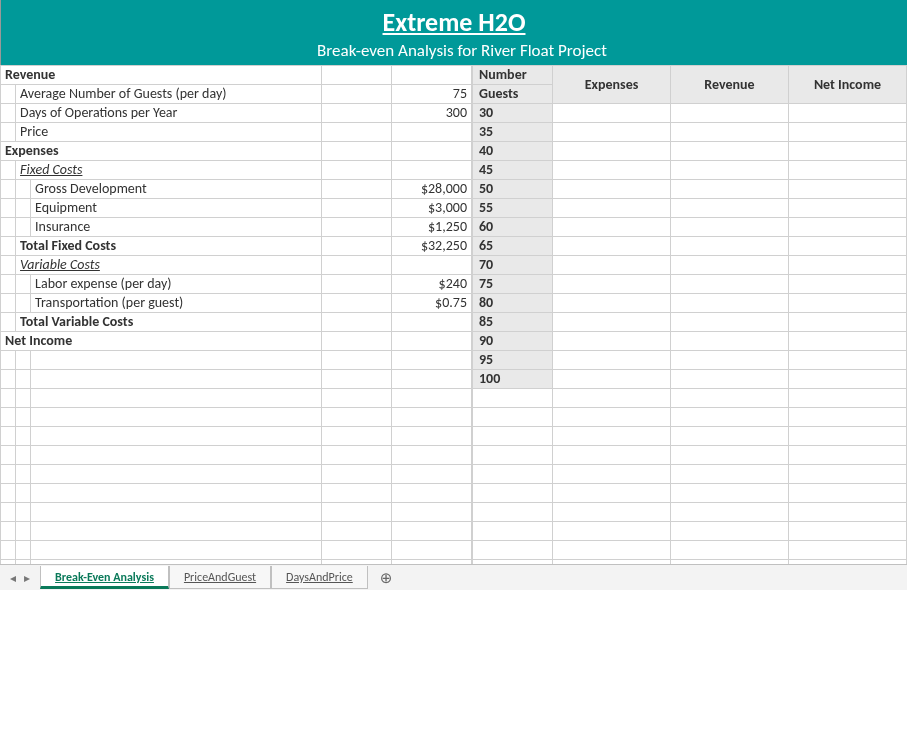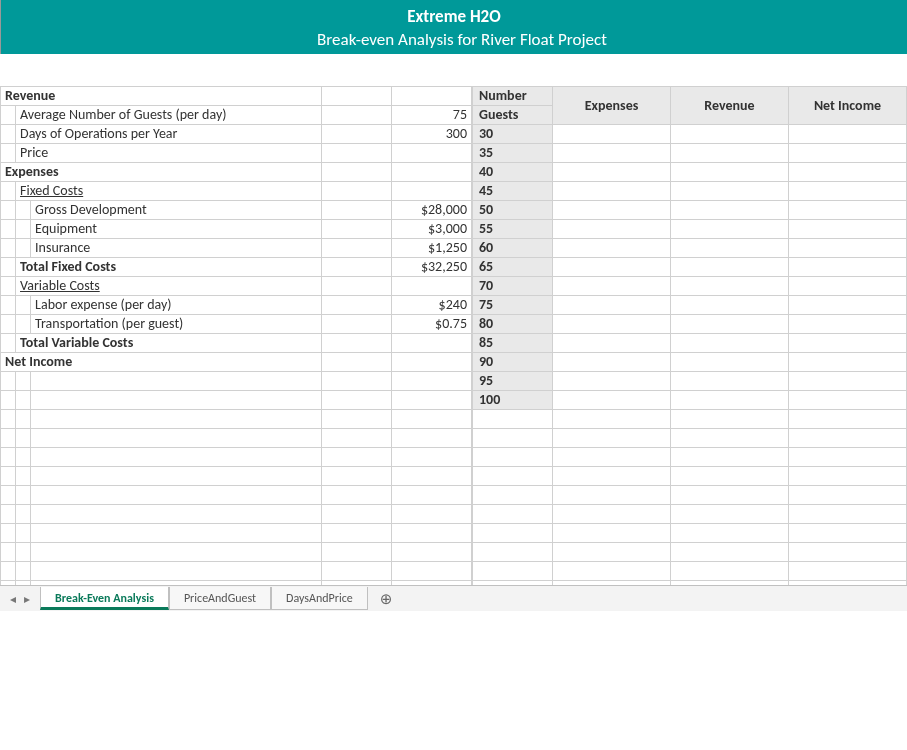--- a/index.html
+++ b/index.html
@@ -13,55 +13,55 @@
   }
   .header-banner {
     background: #009999;
     color: #fff;
     text-align: center;
     padding: 6px 0 4px 0;
     border-left: 1px solid #999;
   }
   .header-banner h1 {
     margin: 0;
-    font-size: 17px;
+    font-size: 26px;
     font-weight: bold;
+    text-decoration: underline;
   }
   .header-banner h2 {
     margin: 2px 0 0 16px;
     font-size: 17px;
     font-weight: normal;
   }
   .sheet-area {
     display: flex;
     width: 907px;
     height: 499px;
     overflow: hidden;
-    margin-top: 32px;
   }
   .left-grid {
     flex: 0 0 472px;
     border-collapse: collapse;
     width: 472px;
   }
   .left-grid td {
     border: 1px solid #d0d0d0;
     height: 19px;
     padding: 0 4px;
     line-height: 18px;
     vertical-align: middle;
     white-space: nowrap;
   }
   .left-grid .colA { width: 15px; }
   .left-grid .colB { width: 15px; }
   .left-grid .colC { width: 290px; }
   .left-grid .colD { width: 70px; }
   .left-grid .colE { width: 80px; border-left: 1px solid #333; }
   .bold { font-weight: bold; }
-  .ital-under { text-decoration: underline; }
+  .ital-under { font-style: italic; text-decoration: underline; }
   .num { text-align: right; }
   .topline { border-top: 1px solid #000 !important; }
 
   .right-grid {
     flex: 0 0 435px;
     border-collapse: collapse;
     width: 435px;
   }
   .right-grid td, .right-grid th {
     border: 1px solid #d0d0d0;
@@ -100,20 +100,21 @@
     color: #777;
   }
   .tab-nav span { cursor: default; }
   .tab {
     padding: 4px 14px;
     border: 1px solid #c0c0c0;
     border-top: none;
     background: #f7f7f7;
     color: #555;
     cursor: default;
+    text-decoration: underline;
   }
   .tab.active {
     background: #fff;
     color: #0a7a5a;
     font-weight: bold;
     border-bottom: 3px solid #0a7a5a;
     padding-bottom: 2px;
   }
   .tab-add {
     padding: 0 12px;

